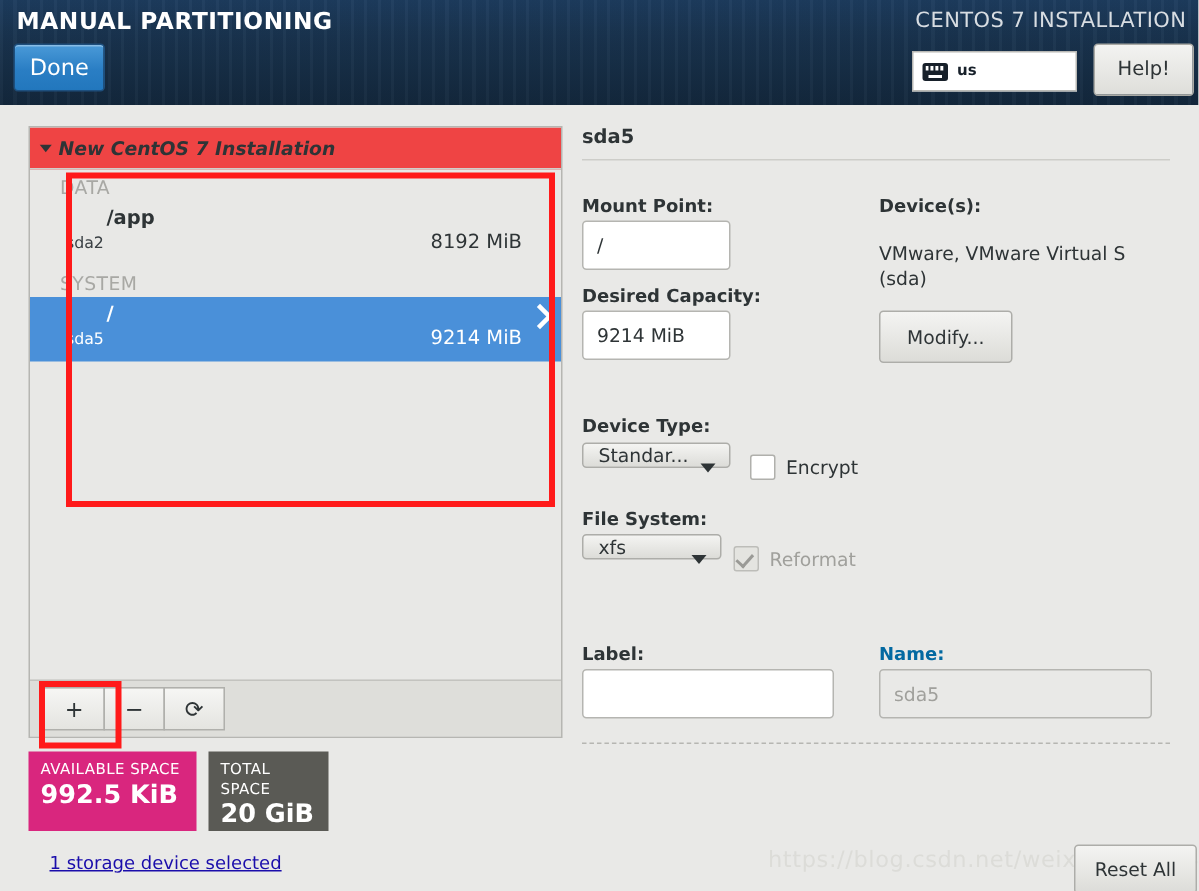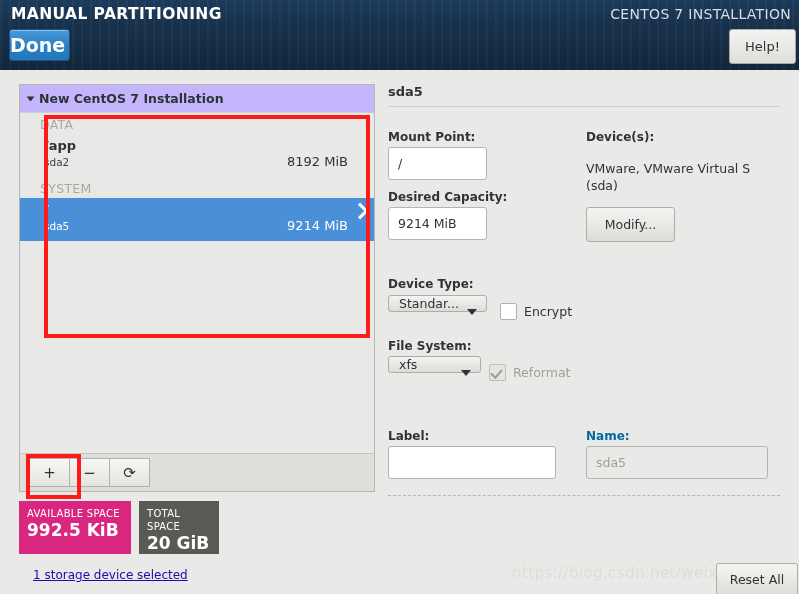--- a/index.html
+++ b/index.html
@@ -52,27 +52,26 @@
     letter-spacing: 0.3px;
   }
   .done-button {
     position: absolute;
     left: 9px; top: 29px;
     width: 59px; height: 30px;
     border: 1px solid #1e4f7d;
     border-radius: 3px;
     background: linear-gradient(180deg, #4a9ad8 0%, #2a7ec4 55%, #2277bd 100%);
     color: #ffffff;
-    font-size: 19px;
-    display: flex;
-    align-items: center;
-    justify-content: flex-start;
+    font-size: 15px;
+    display: flex;
+    align-items: center;
+    justify-content: center;
     box-shadow: inset 0 1px 0 rgba(255,255,255,0.35);
     cursor: pointer;
-    font-weight: bold;
   }
   .kbd-indicator {
     position: absolute;
     left: 608px; top: 34px;
     width: 110px; height: 27px;
     background: #ffffff;
     border: 1px solid #b8b8b4;
     display: flex;
     align-items: center;
     padding-left: 6px;
@@ -131,23 +130,24 @@
     background: #e8e8e6;
     border: 1px solid #b6b6b2;
     box-sizing: border-box;
     overflow: hidden;
   }
   .part-header {
     height: 28px;
     display: flex;
     align-items: center;
     padding-left: 8px;
-    background: #c4b5fd;
+    background: #ef4444;
     border-bottom: 1px solid #cfcfcb;
     box-sizing: border-box;
+    font-style: italic;
   }
   .disclosure {
     width: 0; height: 0;
     border-left: 5px solid #2e3436;
     border-top: 4px solid transparent;
     border-bottom: 4px solid transparent;
     transform: rotate(90deg);
     margin-right: 6px;
     flex: none;
   }
@@ -175,20 +175,21 @@
     cursor: pointer;
   }
   .part-row.selected {
     background: #4a90d9;
   }
   .part-row .mountpoint {
     font-size: 13px;
     font-weight: bold;
     color: #2e3436;
     line-height: 19px;
+    margin-left: 27px;
   }
   .part-row .devname {
     font-size: 10.5px;
     color: #3a4044;
     line-height: 14px;
   }
   .part-row .size {
     position: absolute;
     right: 26px; top: 20px;
     font-size: 13px;
@@ -424,20 +425,24 @@
 </style>
 </head>
 <body>
 
 <div class="header">
   <div class="header-stripes"></div>
   <div class="hdr-title-left">MANUAL PARTITIONING</div>
   <div class="hdr-title-right">CENTOS 7 INSTALLATION</div>
   <div class="done-button">
     <span>Done</span>
+  </div>
+  <div class="kbd-indicator">
+    <span class="kbd-glyph"></span>
+    <span class="kbd-label">us</span>
   </div>
   <div class="help-button">
     <span>Help!</span>
   </div>
 </div>
 
 <div class="part-panel">
   <div class="part-header">
     <span class="disclosure"></span>
     <span class="part-header-label">New CentOS 7 Installation</span>

